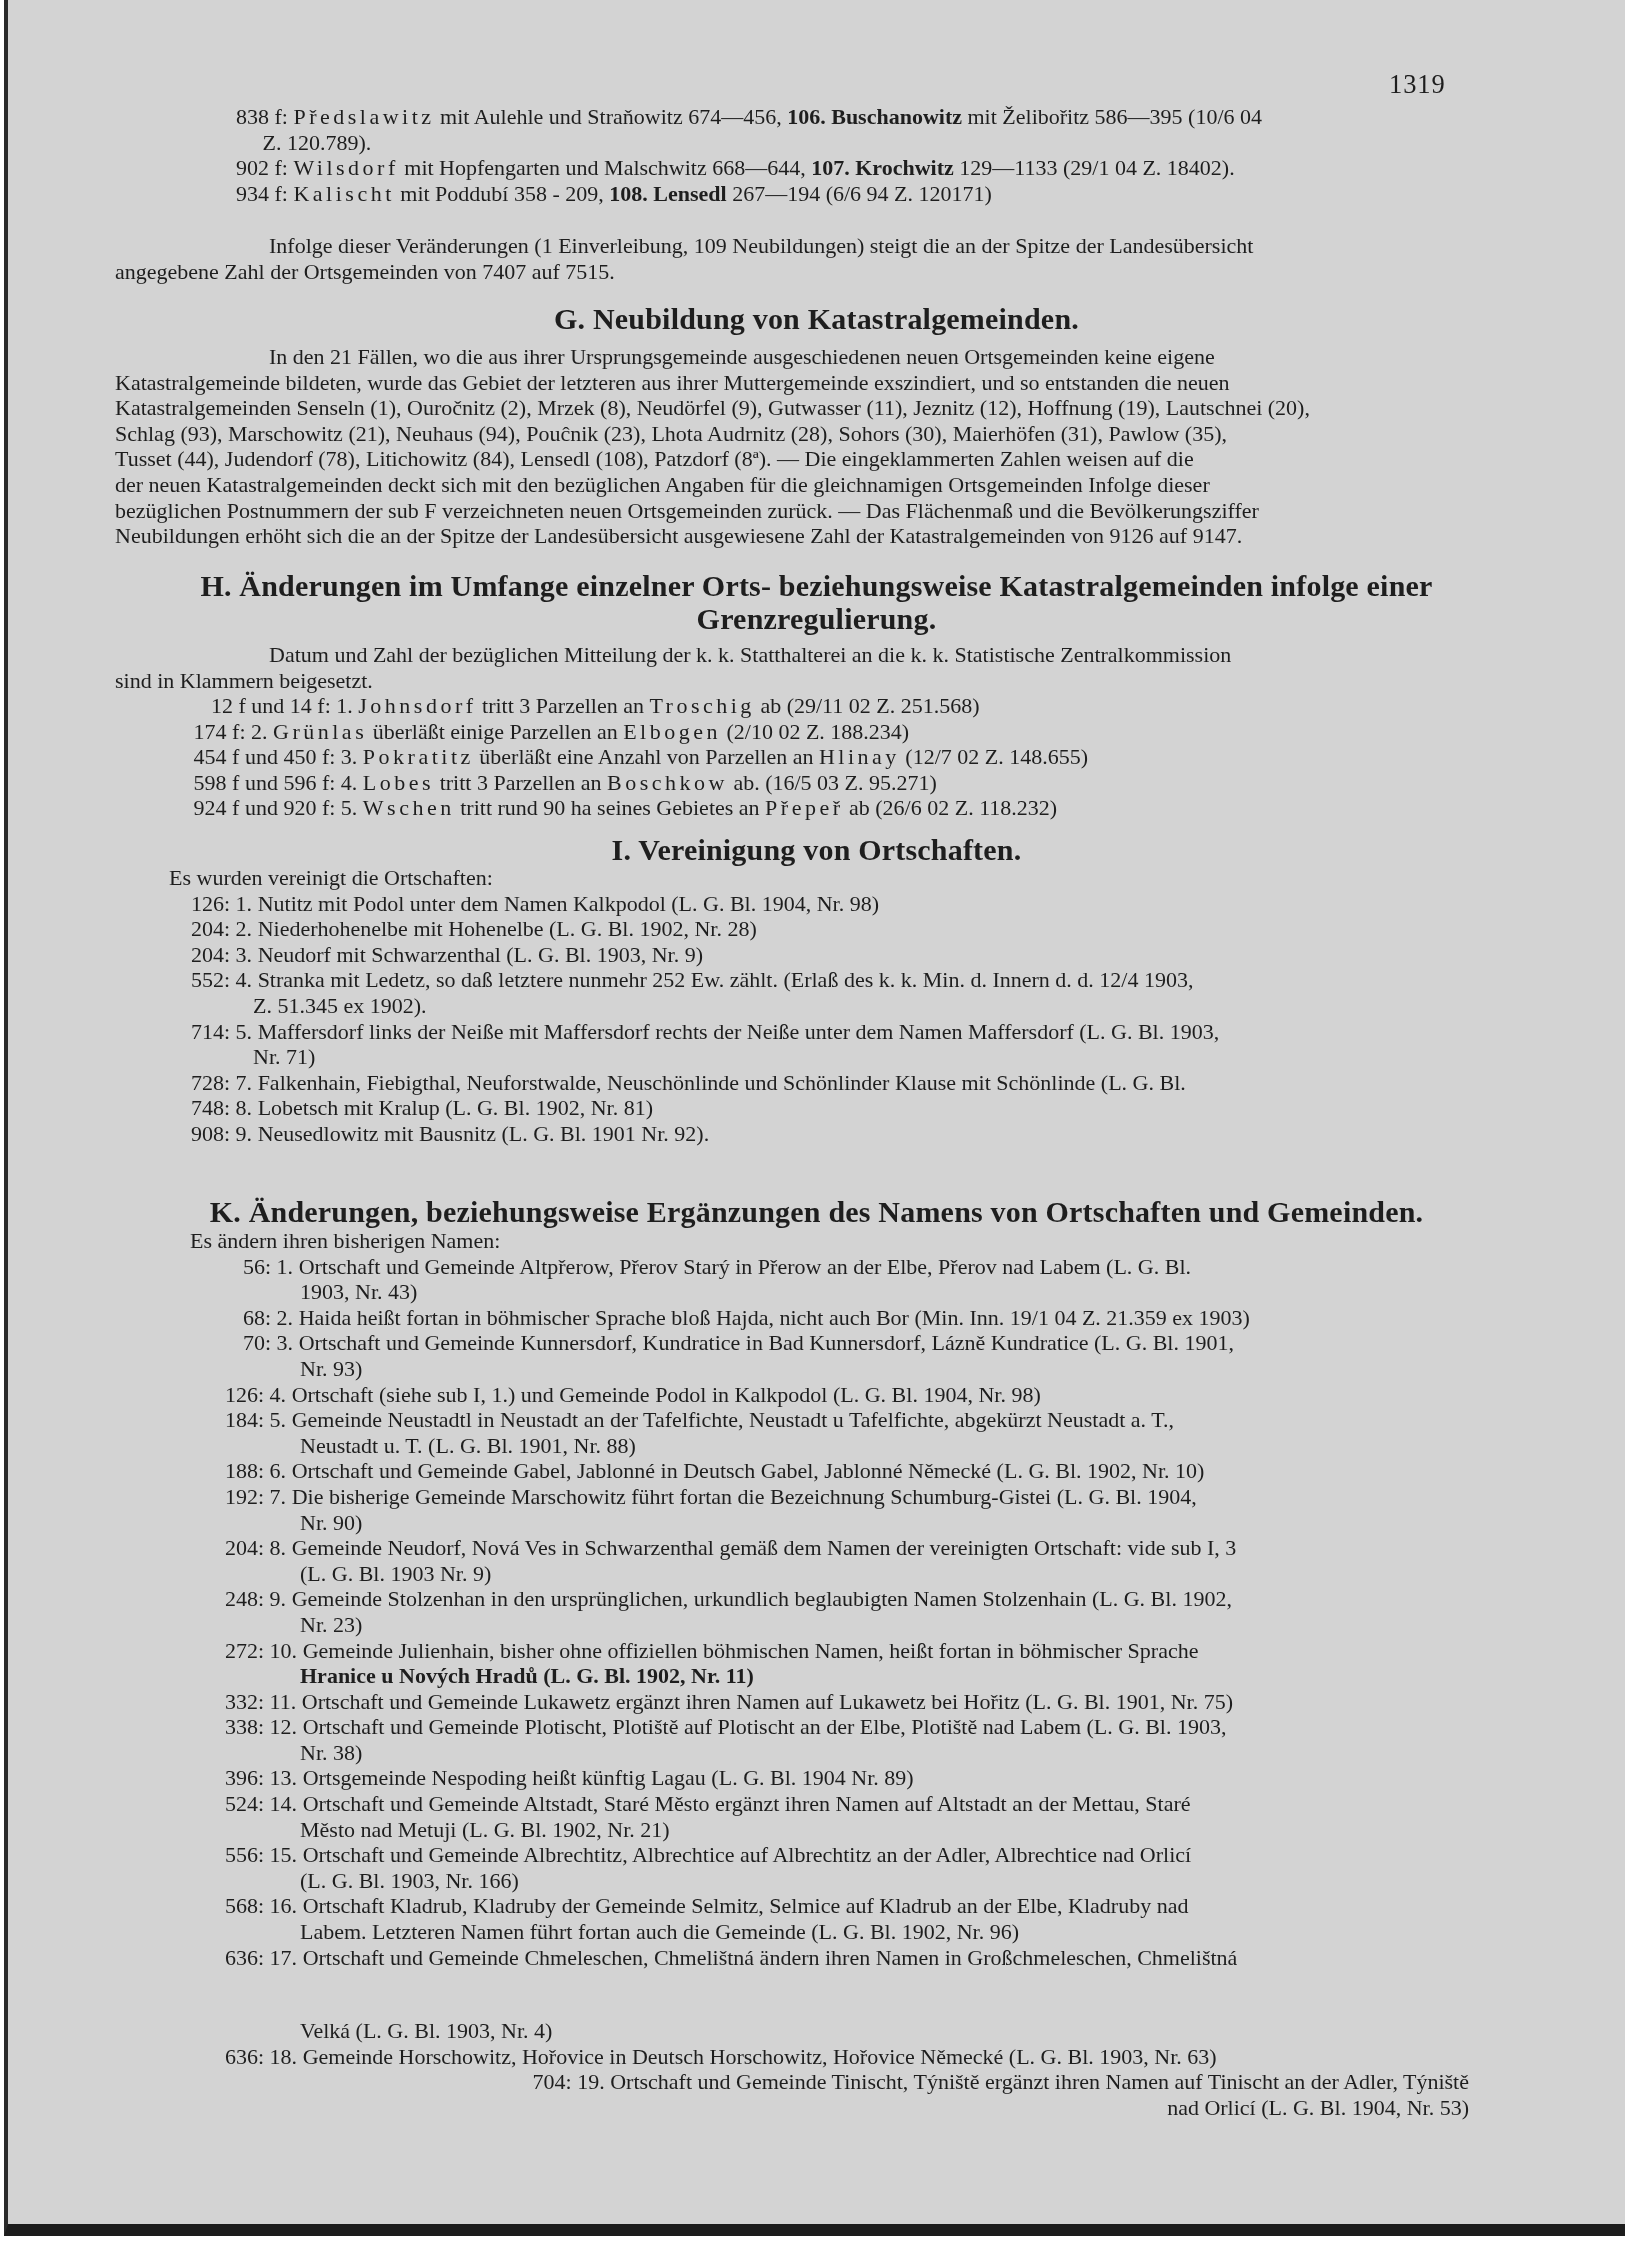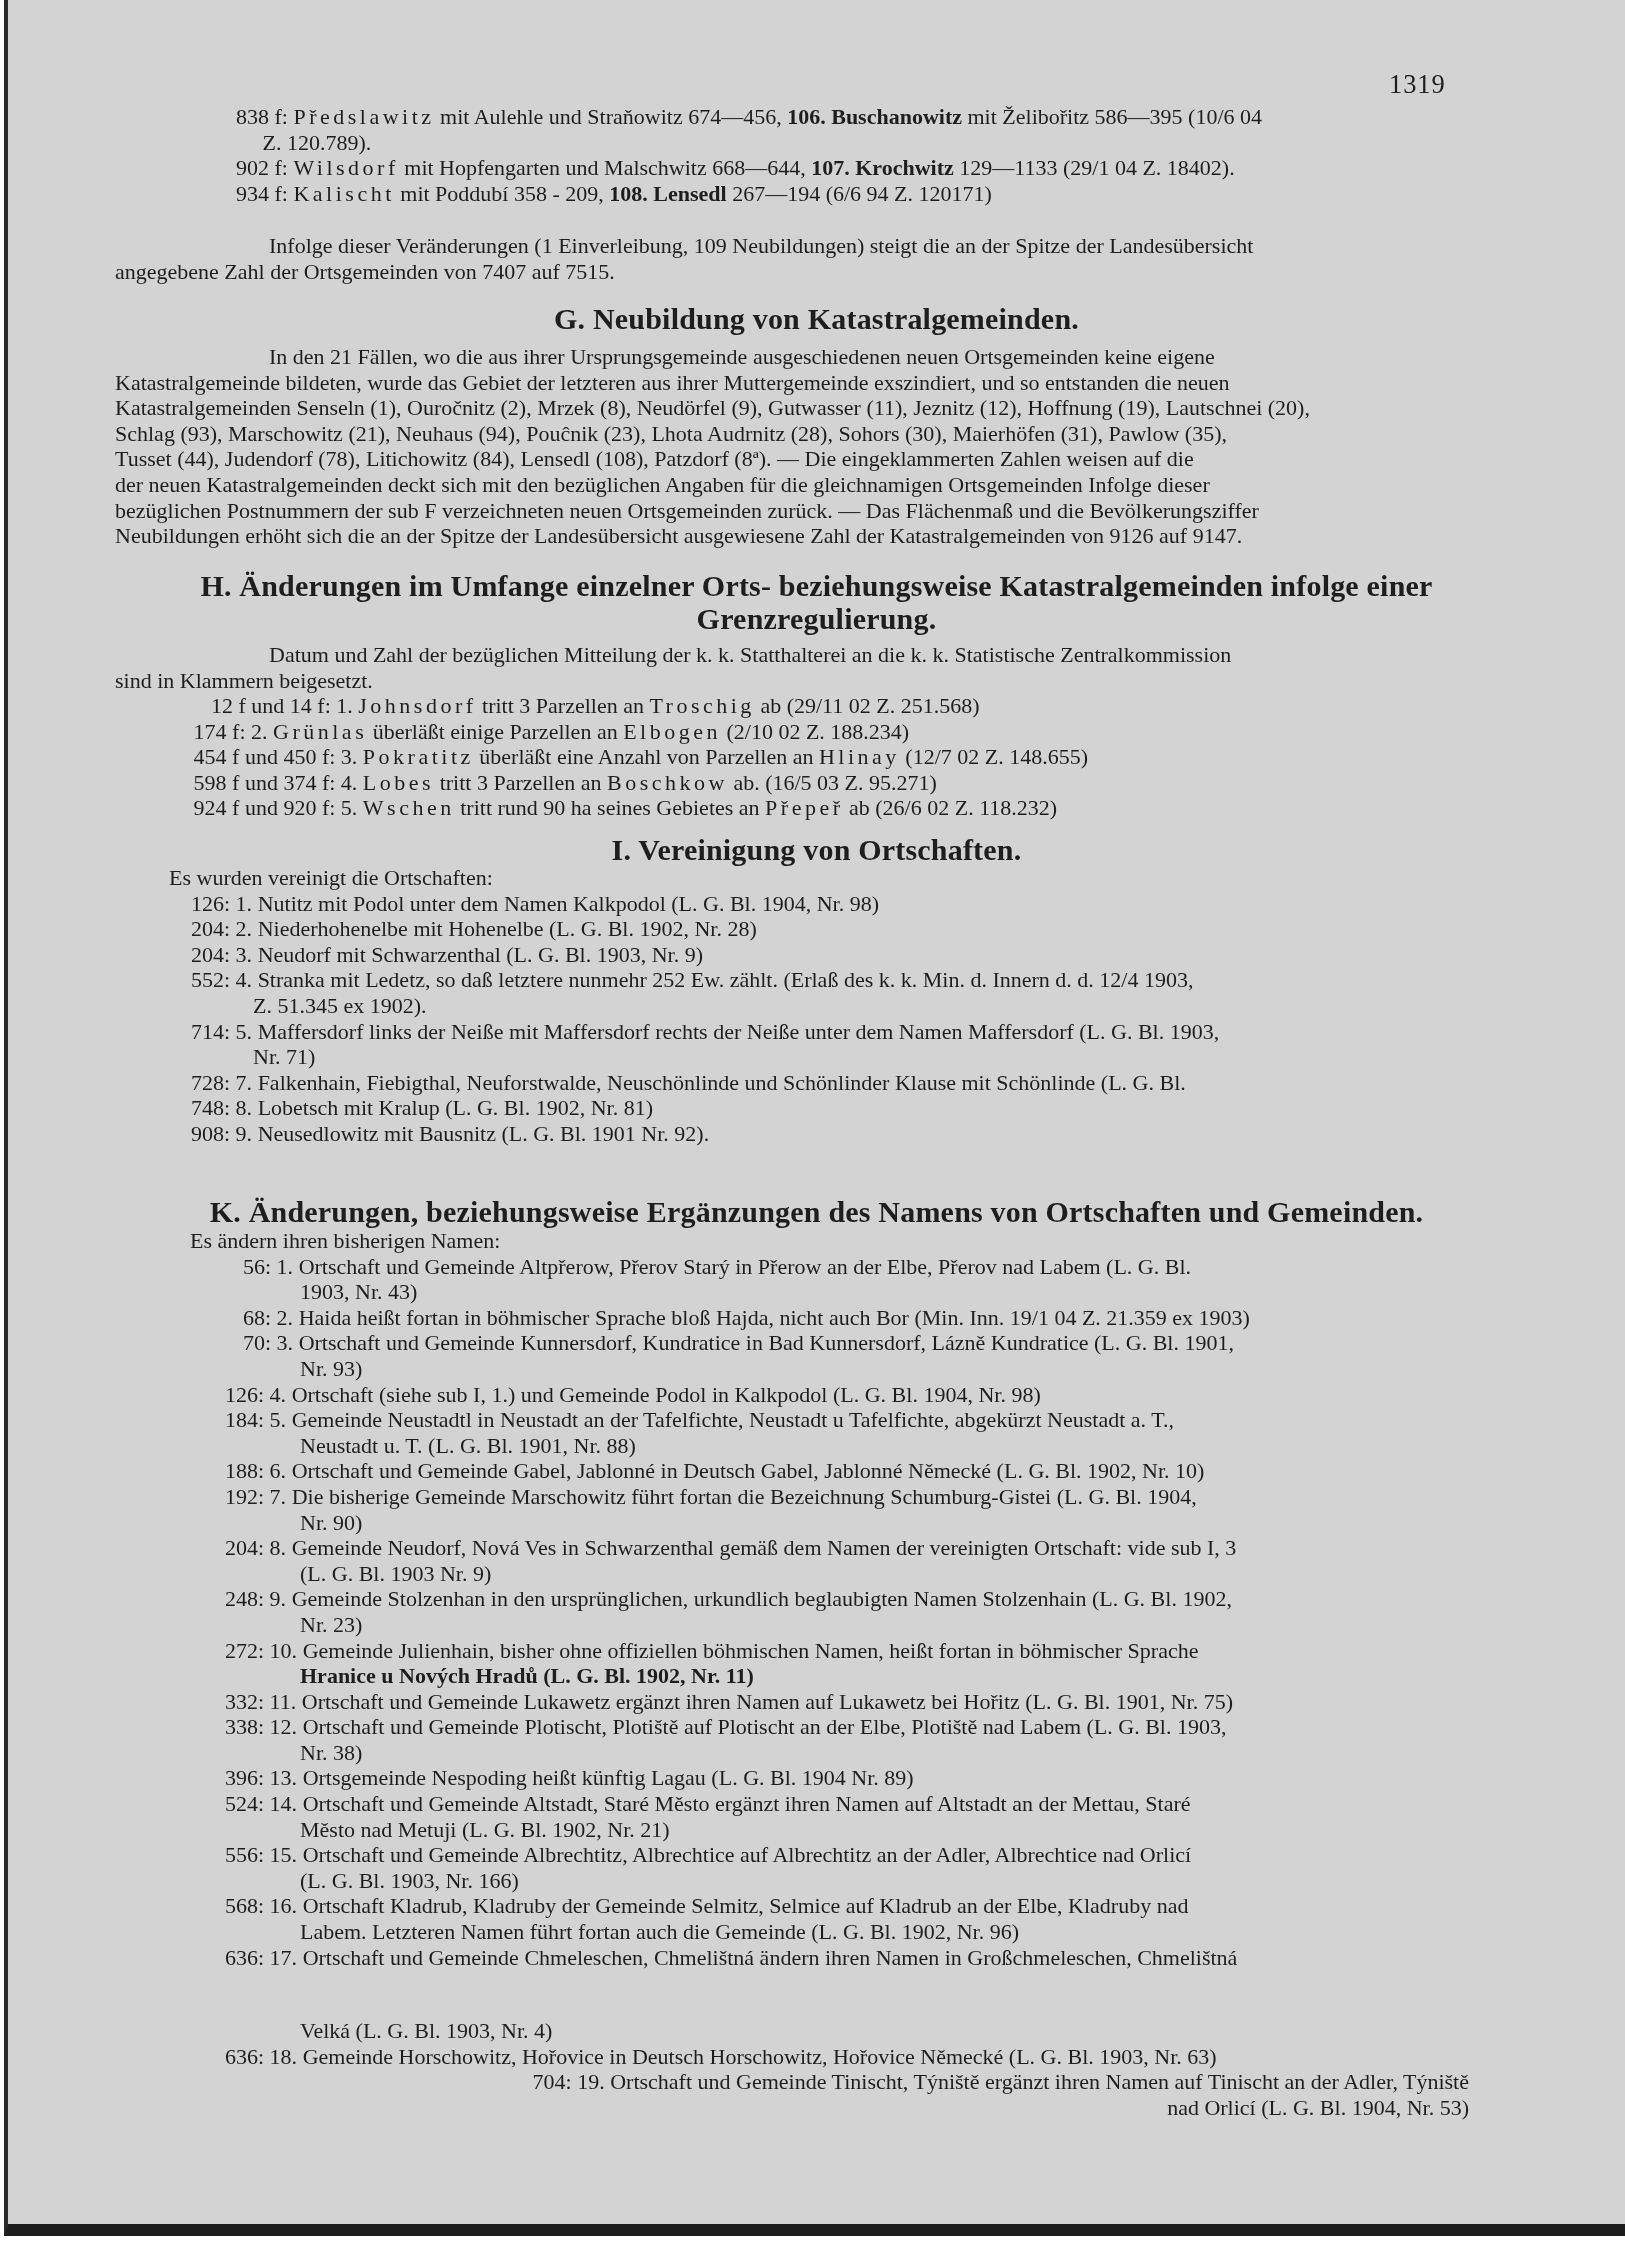--- a/index.html
+++ b/index.html
@@ -88,21 +88,21 @@
     </div>
     <div class="line" style="padding-left:17.6px;">
       <span>174 f: 2.</span>
       <span class="sp">Grünlas</span><span> überläßt einige Parzellen an </span><span class="sp">Elbogen</span><span> (2/10 02 Z. 188.234)</span>
     </div>
     <div class="line" style="padding-left:17.6px;">
       <span>454 f und 450 f: 3.</span>
       <span class="sp">Pokratitz</span><span> überläßt eine Anzahl von Parzellen an </span><span class="sp">Hlinay</span><span> (12/7 02 Z. 148.655)</span>
     </div>
     <div class="line" style="padding-left:17.6px;">
-      <span>598 f und 374 f: 4.</span>
+      <span>598 f und 596 f: 4.</span>
       <span class="sp">Lobes</span><span> tritt 3 Parzellen an </span><span class="sp">Boschkow</span><span> ab. (16/5 03 Z. 95.271)</span>
     </div>
     <div class="line" style="padding-left:17.6px;">
       <span>924 f und 920 f: 5.</span>
       <span class="sp">Wschen</span><span> tritt rund 90 ha seines Gebietes an </span><span class="sp">Přepeř</span><span> ab (26/6 02 Z. 118.232)</span>
     </div>
   </div>
 
   <h2 style="position:absolute; top:829px; left:0; width:1625px;">I. Vereinigung von Ortschaften.</h2>
   <div class="block" style="top:865px; left:169px; width:1279px;">

